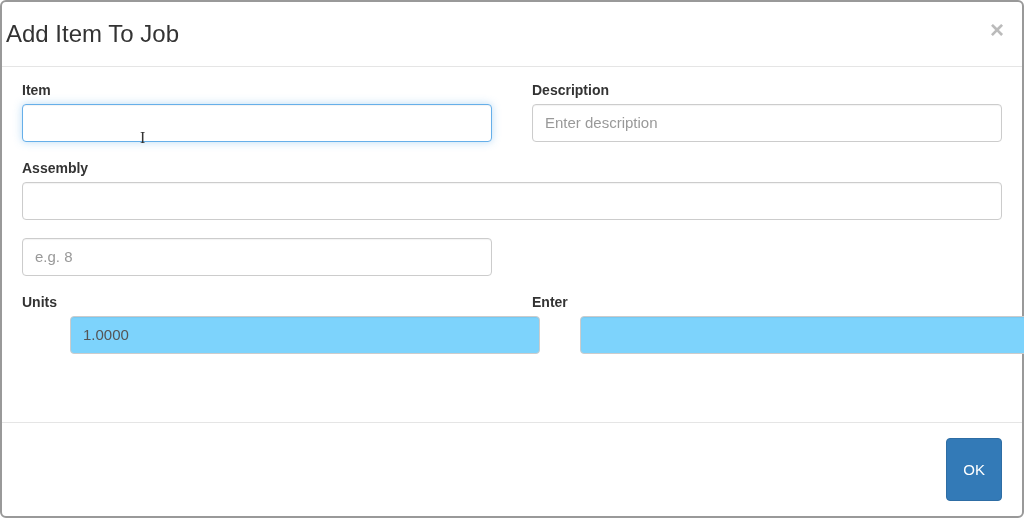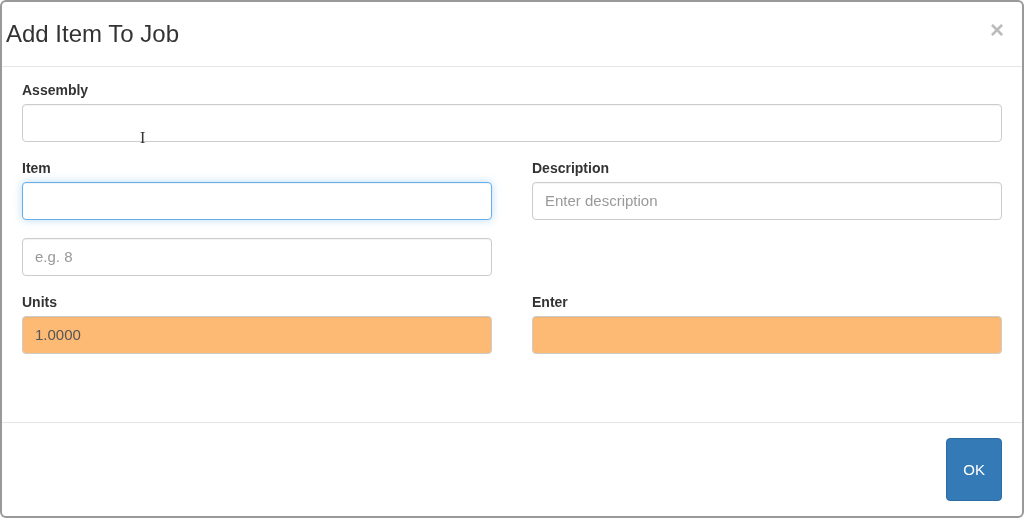--- a/index.html
+++ b/index.html
@@ -90,22 +90,23 @@
     }
     .form-control::placeholder {
       color: #999;
     }
     .form-control.focused {
       border-color: #66afe9;
       outline: 0;
       box-shadow: inset 0 1px 1px rgba(0,0,0,.05), 0 0 8px rgba(102,175,233,.45);
     }
     .form-control.readonly {
-      background: #fdba74;
+      background: #7dd3fc;
       cursor: not-allowed;
+      margin-left: 48px;
     }
     .modal-footer {
       padding: 15px 20px;
       border-top: 1px solid #e5e5e5;
       text-align: right;
     }
     .btn-primary {
       display: inline-block;
       padding: 20px 16px;
       font-size: 15px;
@@ -132,34 +133,34 @@
 
 <div class="modal">
   <div class="modal-header">
     <h4 class="modal-title">Add Item To Job</h4>
     <button class="close-icon">×</button>
   </div>
 
   <div class="modal-body">
 
     <div class="form-row">
-      <div class="form-group full">
-        <label>Assembly</label>
-        <input type="text" class="form-control" value="" style="">
-      </div>
-    </div>
-
-    <div class="form-row">
       <div class="form-group">
         <label>Item</label>
         <input type="text" class="form-control focused" value="" style="">
       </div>
       <div class="form-group">
         <label>Description</label>
         <input type="text" class="form-control" placeholder="Enter description" style="">
+      </div>
+    </div>
+
+    <div class="form-row">
+      <div class="form-group full">
+        <label>Assembly</label>
+        <input type="text" class="form-control" value="" style="">
       </div>
     </div>
 
     <div class="form-row">
       <div class="form-group half">
         <input type="text" class="form-control" placeholder="e.g. 8" style="">
       </div>
     </div>
 
     <div class="form-row">

